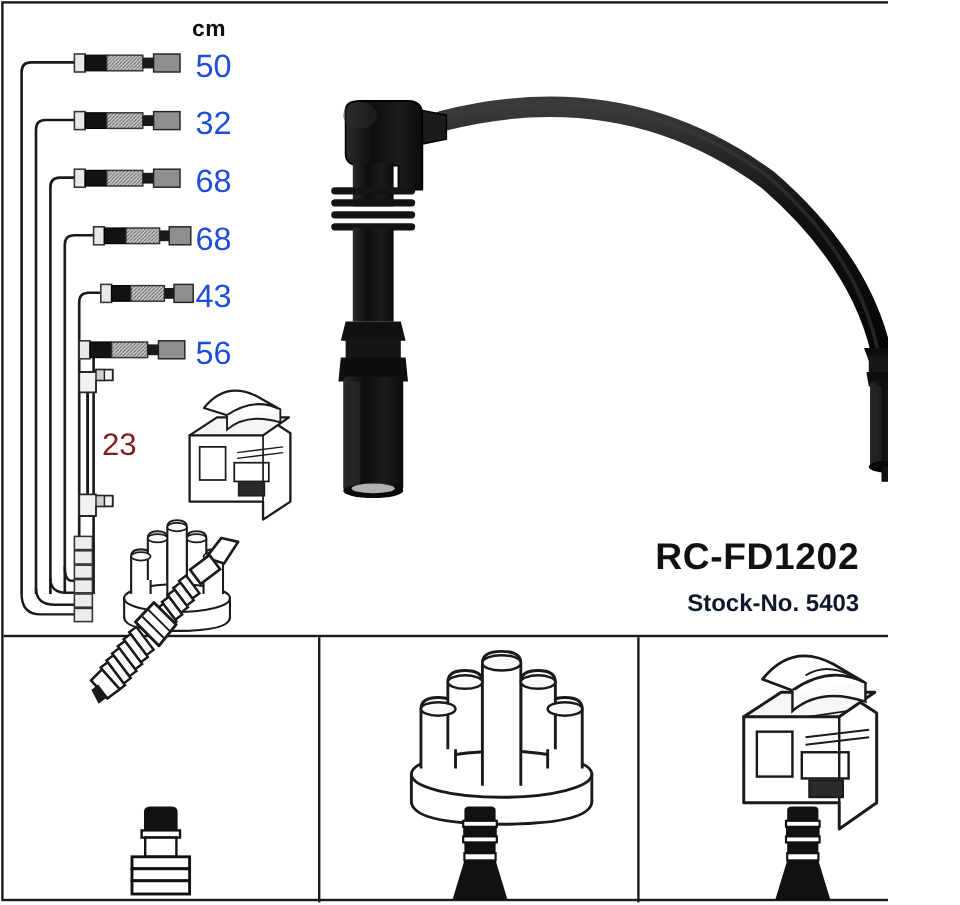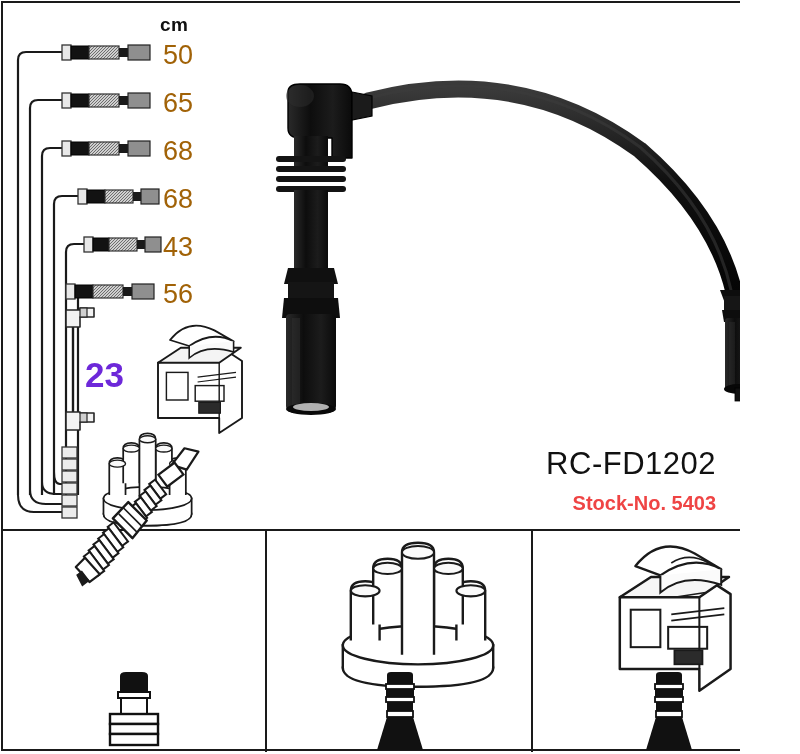--- a/index.html
+++ b/index.html
@@ -43,47 +43,47 @@
     font-size: 19px;
     font-weight: bold;
     color: #111;
     letter-spacing: 0.5px;
   }
   .len-label {
     position: absolute;
     left: 163px;
     font-size: 27px;
     font-weight: 500;
-    color: #a16207;
+    color: #1d4ed8;
     letter-spacing: 0px;
     line-height: 1;
   }
   .len-23 {
     position: absolute;
     left: 85px; top: 355px;
-    font-size: 35px;
-    font-weight: 700;
-    color: #6d28d9;
+    font-size: 26px;
+    font-weight: 400;
+    color: #7f1d1d;
   }
 
   .part-code {
     position: absolute;
     right: 24px; top: 446px;
     font-size: 31px;
-    font-weight: normal;
+    font-weight: bold;
     color: #111;
     letter-spacing: 0.5px;
     text-align: right;
   }
   .stock-no {
     position: absolute;
     right: 24px; top: 492px;
     font-size: 20px;
     font-weight: bold;
-    color: #ef4444;
+    color: #0f172a;
     letter-spacing: 0px;
   }
 
   svg.layer {
     position: absolute;
     left: 0; top: 0;
     width: 800px; height: 754px;
     pointer-events: none;
   }
 </style>
@@ -93,21 +93,21 @@
 <div id="root">
 
   <div class="outer-frame"></div>
   <div class="hdivider"></div>
   <div class="vdivider d1"></div>
   <div class="vdivider d2"></div>
 
   <div class="cm-header">cm</div>
 
   <div class="len-label" style="top:42px">50</div>
-  <div class="len-label" style="top:90px">65</div>
+  <div class="len-label" style="top:90px">32</div>
   <div class="len-label" style="top:138px">68</div>
   <div class="len-label" style="top:186px">68</div>
   <div class="len-label" style="top:234px">43</div>
   <div class="len-label" style="top:281px">56</div>
 
   <div class="len-23">23</div>
 
   <div class="part-code">RC-FD1202</div>
   <div class="stock-no">Stock-No. 5403</div>
 

